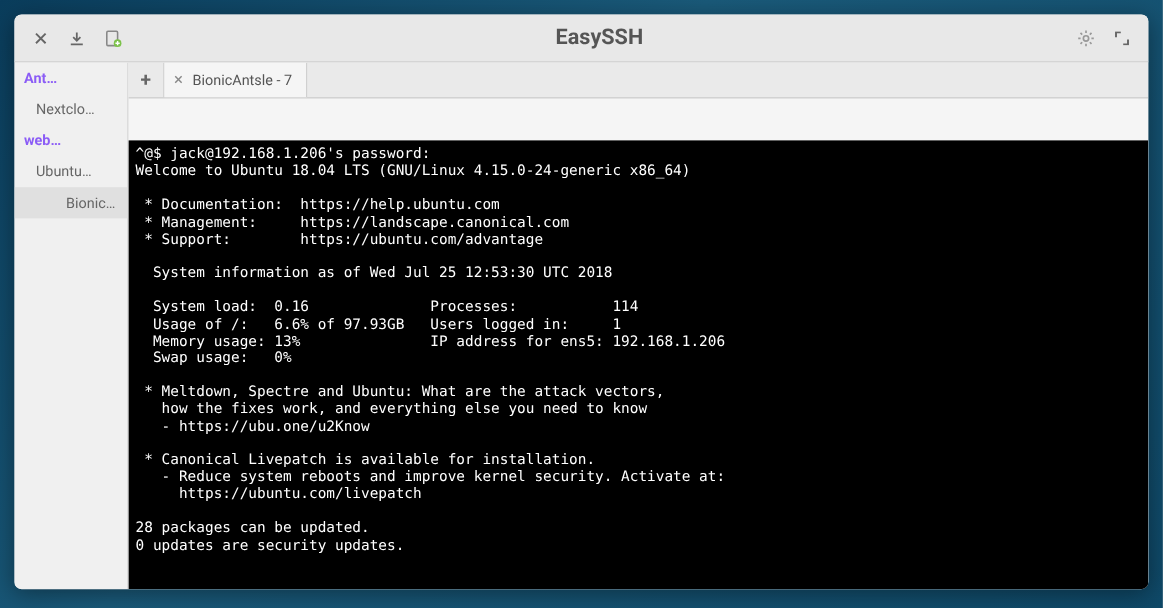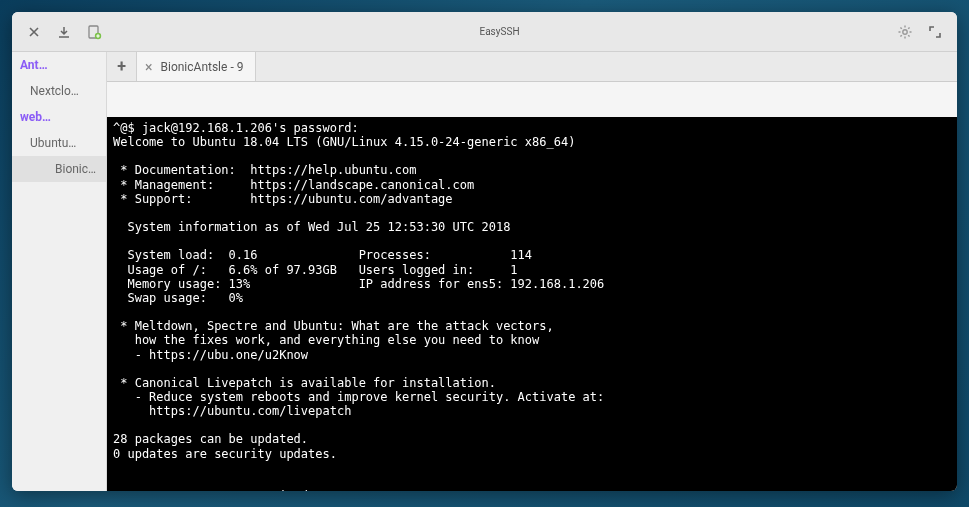--- a/index.html
+++ b/index.html
@@ -23,21 +23,21 @@
   display: flex; align-items: center;
   padding: 0 8px;
   border-bottom: 1px solid #d0d0d0;
 }
 .tb-left { display: flex; align-items: center; gap: 2px; }
 .tb-btn {
   width: 28px; height: 28px;
   display: flex; align-items: center; justify-content: center;
   color: #666; cursor: pointer; border-radius: 3px;
 }
-.tb-title { flex: 1; text-align: center; font-weight: 400; color: #555; font-size: 10px; }
+.tb-title { flex: 1; text-align: center; font-weight: 700; color: #555; font-size: 18px; }
 .tb-right { display: flex; align-items: center; gap: 2px; }
 .body { flex: 1; display: flex; overflow: hidden; }
 .sidebar {
   width: 95px; background: #f0f0f0;
   border-right: 1px solid #d8d8d8;
   overflow: hidden;
 }
 .group-header {
   padding: 6px 8px; font-weight: 700; color: #8b5cf6; font-size: 12px;
   white-space: nowrap; overflow: hidden; text-overflow: ellipsis;
@@ -136,21 +136,21 @@
 
     <div class="main">
       <div class="tabbar">
         <div class="tab-add">
           <span>+</span>
         </div>
         <div class="tab">
           <span class="tab-close">
             <span>×</span>
           </span>
-          <span>BionicAntsle - 9</span>
+          <span>BionicAntsle - 7</span>
         </div>
       </div>
 
       <div class="terminal" id="terminal">^@$ jack@192.168.1.206's password:
 Welcome to Ubuntu 18.04 LTS (GNU/Linux 4.15.0-24-generic x86_64)
 
  * Documentation:  https://help.ubuntu.com
  * Management:     https://landscape.canonical.com
  * Support:        https://ubuntu.com/advantage
 

